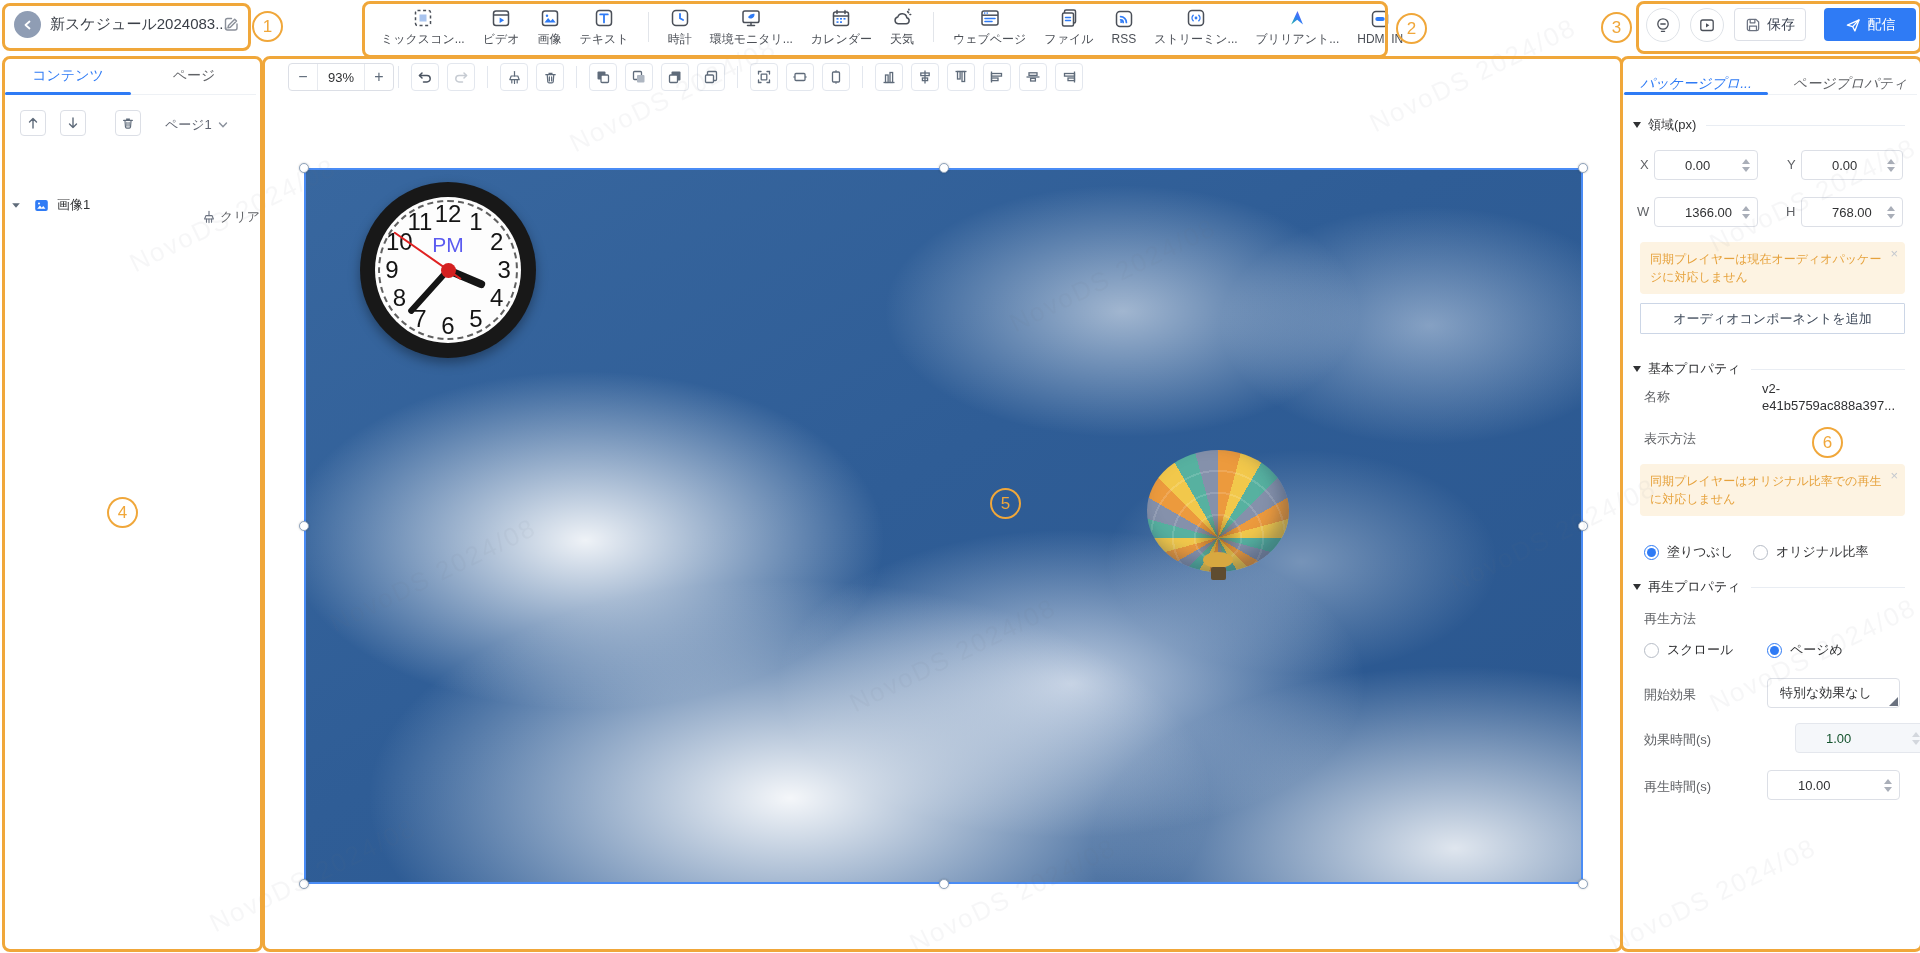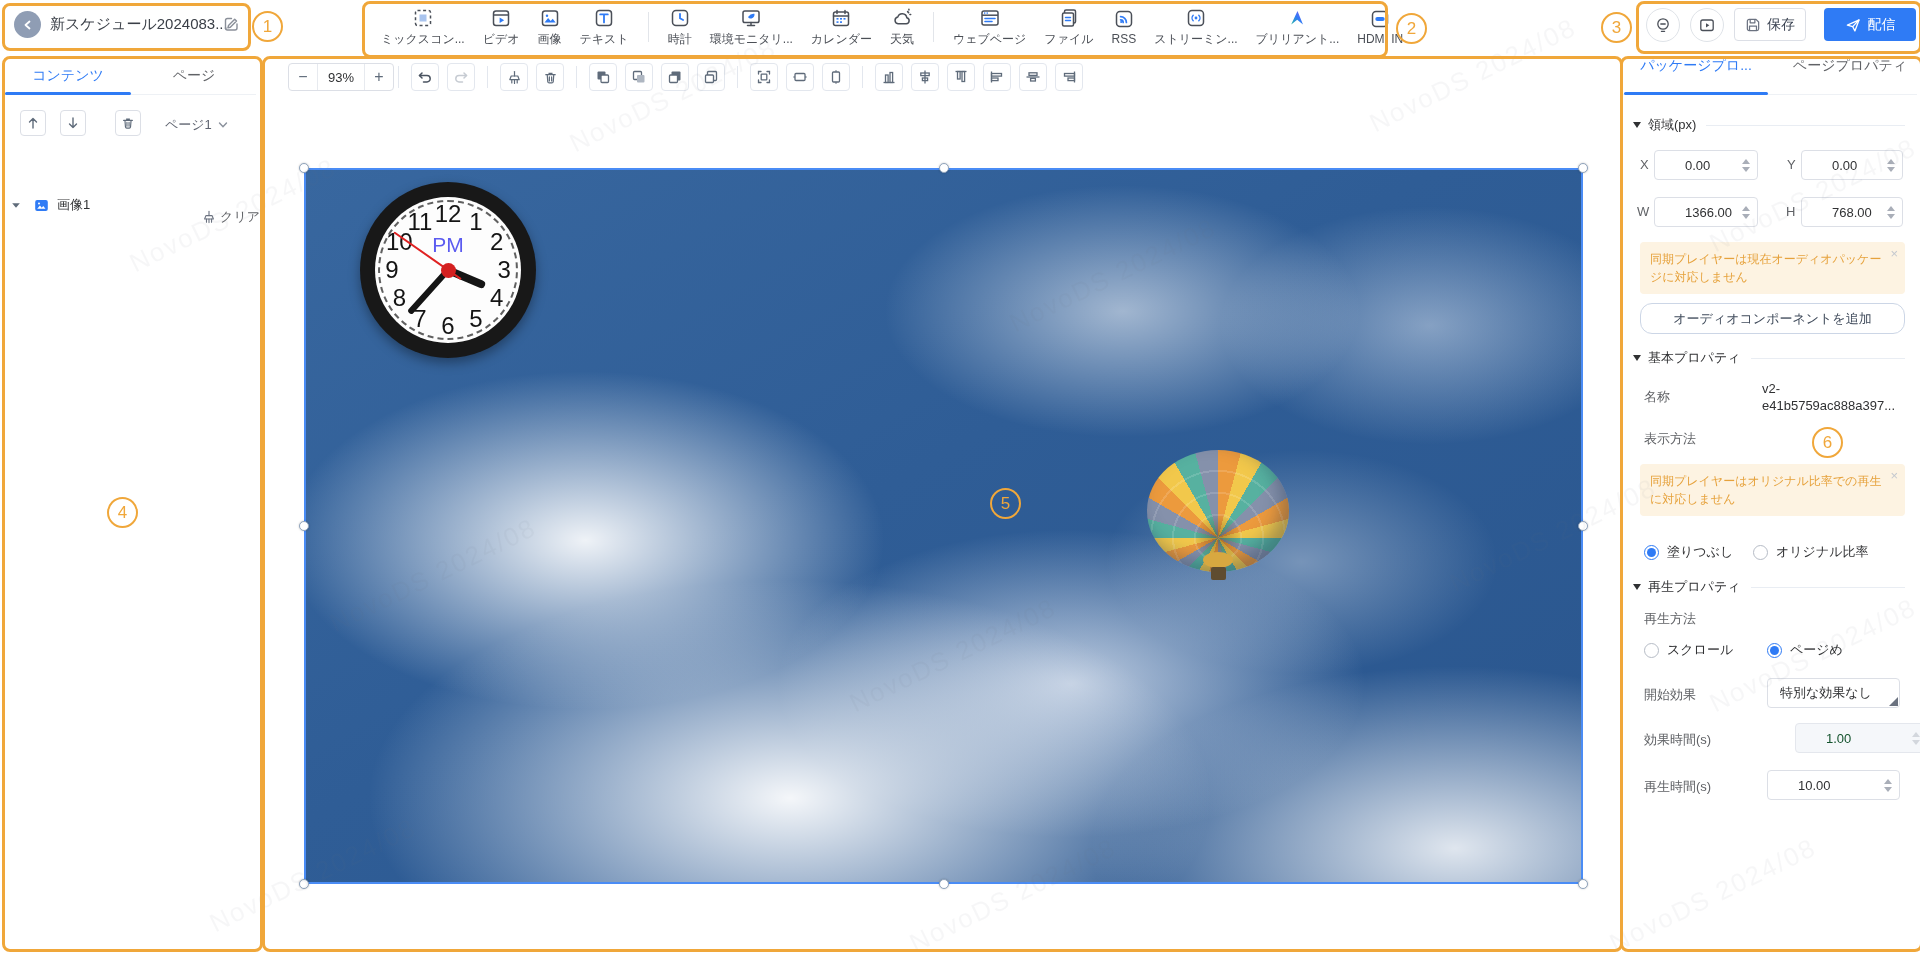--- a/index.html
+++ b/index.html
@@ -111,41 +111,41 @@
   .p8{left:16.7%;top:69.2%}.p9{left:11.6%;top:50%}.p10{left:16.7%;top:30.8%}.p11{left:30.8%;top:16.8%}
   .pm-label{position:absolute;left:50%;top:33%;transform:translate(-50%,-50%);font-size:21px;color:#5b5bf0;}
   .hand{position:absolute;left:50%;bottom:50%;transform-origin:50% 100%;border-radius:4px;background:#151515;}
   .hand.hh{width:8px;height:40px;margin-left:-4px;transform:rotate(113deg);}
   .hand.mh{width:6px;height:58px;margin-left:-3px;transform:rotate(222deg);}
   .hand.sh{width:2px;height:82px;margin-left:-1px;background:#e02222;bottom:calc(50% - 16px);
            transform-origin:50% calc(100% - 16px);transform:rotate(305deg);}
   .cap{position:absolute;left:50%;top:50%;width:15px;height:15px;margin:-7.5px 0 0 -7.5px;background:#d42020;border-radius:50%;}
 
   
-  .insp-tab{position:absolute;top:48px;height:34px;line-height:34px;text-align:center;font-size:14px;color:#606266;cursor:pointer;}
+  .insp-tab{position:absolute;top:66px;height:34px;line-height:34px;text-align:center;font-size:14px;color:#606266;cursor:pointer;font-style:italic;}
   #itab1{left:1624px;width:144px;color:#2f7bf5;}
   #itab2{left:1790px;width:120px;}
   .insp-tabline{position:absolute;left:1621px;top:94px;width:296px;height:1px;background:#eef1f5;}
   .insp-underline{position:absolute;left:1624px;top:92px;width:144px;height:3px;background:#2f7bf5;border-radius:2px;}
   .sec-hdr{position:absolute;left:1633px;width:272px;display:flex;align-items:center;font-size:13px;color:#303133;}
   .scaret{width:0;height:0;border-left:4.5px solid transparent;border-right:4.5px solid transparent;
           border-top:6px solid #303133;margin-right:7px;flex:none;}
   .sec-line{flex:1;height:1px;background:#e9edf3;margin-left:10px;}
   .flabel{position:absolute;font-size:13px;color:#606266;white-space:nowrap;}
   .spin{position:absolute;height:30px;border:1px solid #dcdfe6;border-radius:4px;background:#fff;display:flex;
         align-items:center;box-sizing:border-box;font-size:13px;color:#303133;padding-left:30px;cursor:text;}
   .spin .arr{position:absolute;right:7px;top:0;height:100%;display:flex;flex-direction:column;justify-content:center;gap:3px;cursor:pointer;}
   .au{width:0;height:0;border-left:4px solid transparent;border-right:4px solid transparent;border-bottom:5px solid #a9aeb8;}
   .ad{width:0;height:0;border-left:4px solid transparent;border-right:4px solid transparent;border-top:5px solid #a9aeb8;}
   .spin.dis{background:#f5f7fa;color:#14532d;border-color:#e4e7ed;margin-left:28px;}
   .spin.dis .au{border-bottom-color:#d3d7dd}.spin.dis .ad{border-top-color:#d3d7dd}
   .warnbox{position:absolute;left:1640px;width:265px;background:#fdf3e2;border-radius:4px;color:#e6a23c;
            font-size:12px;line-height:18px;padding:8px 22px 8px 10px;box-sizing:border-box;}
   .warn-x{position:absolute;right:7px;top:6px;font-size:13px;color:#c4c8cf;cursor:pointer;line-height:12px;}
-  .wide-btn{position:absolute;left:1640px;top:303px;width:265px;height:31px;border:1px solid #ccd6e6;border-radius:12px;
+  .wide-btn{position:absolute;left:1640px;top:303px;width:265px;height:31px;border:1px solid #ccd6e6;border-radius:1px;
             background:#fff;font-size:13px;color:#414c5c;display:flex;align-items:center;justify-content:center;cursor:pointer;box-sizing:border-box;}
   .nm-val{position:absolute;left:1762px;top:380px;width:145px;font-size:13px;line-height:17px;color:#303133;}
   .rgroup{position:absolute;display:flex;align-items:center;gap:8px;font-size:13px;color:#303133;cursor:pointer;}
   .rdo{width:15px;height:15px;border:1px solid #b6bcc6;border-radius:50%;background:#fff;position:relative;flex:none;box-sizing:border-box;}
   .rdo.on{border-color:#2f7bf5;}
   .rdo.on::after{content:"";position:absolute;left:50%;top:50%;width:9px;height:9px;margin:-4.5px 0 0 -4.5px;background:#2f7bf5;border-radius:50%;}
   .select{position:absolute;left:1767px;width:133px;height:30px;border:1px solid #dcdfe6;border-radius:4px;background:#fff;
           display:flex;align-items:center;padding-left:12px;font-size:13px;color:#303133;box-sizing:border-box;cursor:pointer;overflow:hidden;}
   .select::after{content:"";position:absolute;right:1px;bottom:1px;border-left:9px solid transparent;border-bottom:9px solid #6b7280;}
 </style>
@@ -629,21 +629,21 @@
         <i class="ad"></i>
       </span>
   </div>
 
   <div class="warnbox" style="top:242px;">
     <span>同期プレイヤーは現在オーディオパッケージに対応しません</span>
     <span class="warn-x">×</span>
   </div>
   <div class="wide-btn">オーディオコンポーネントを追加</div>
 
-  <div class="sec-hdr" style="top:349px;text-align:right;">
+  <div class="sec-hdr" style="top:360px;text-align:right;">
     <span class="scaret"></span>
     <span>基本プロパティ</span>
     <span class="sec-line"></span>
   </div>
   <span class="flabel" style="left:1644px;top:388px;">名称</span>
   <div class="nm-val">
     <span style="display:block;">v2-</span>
     <span style="display:block;">e41b5759ac888a397...</span>
   </div>
   <span class="flabel" style="left:1644px;top:430px;">表示方法</span>

